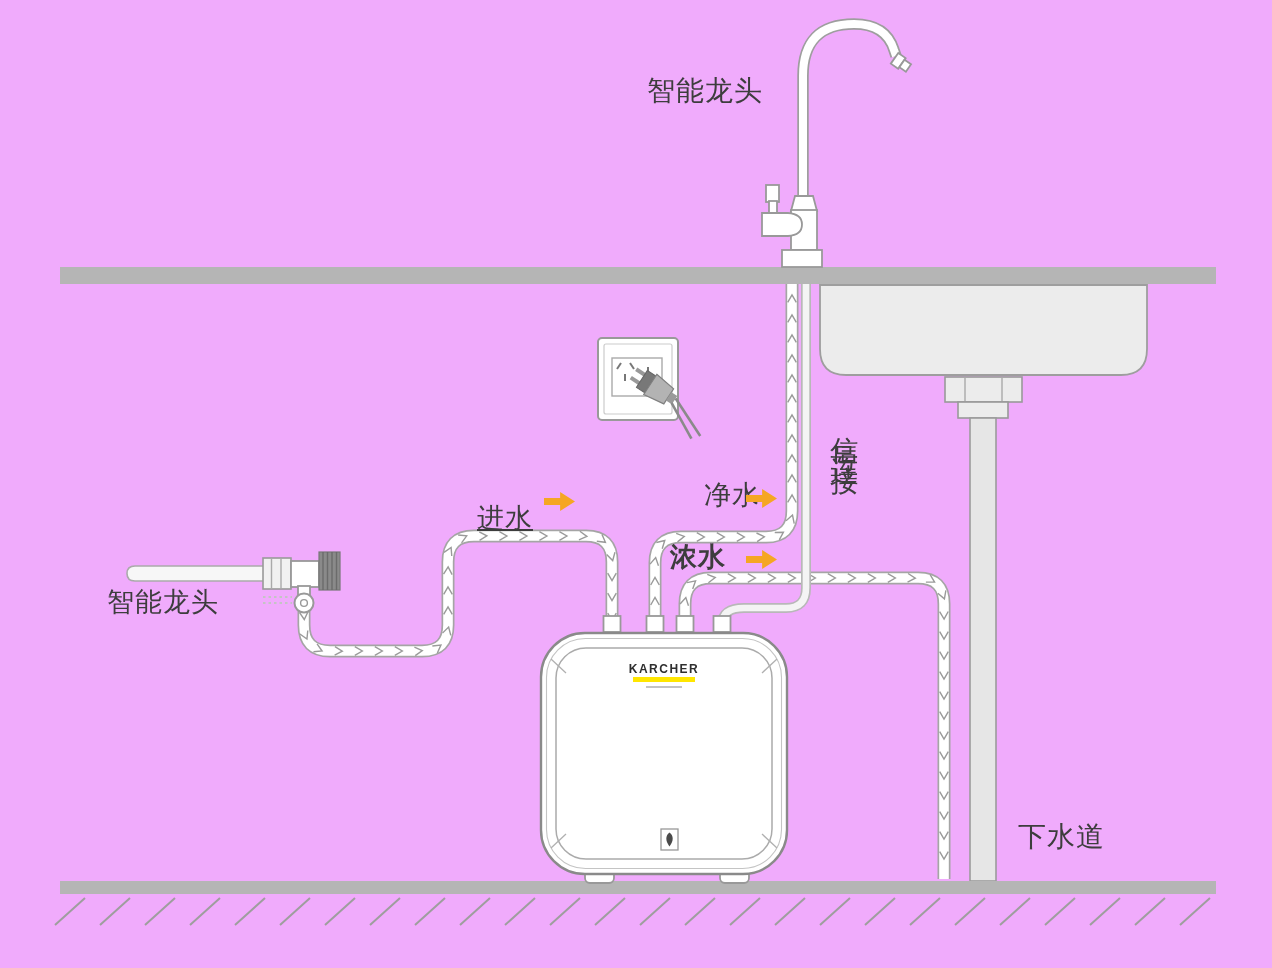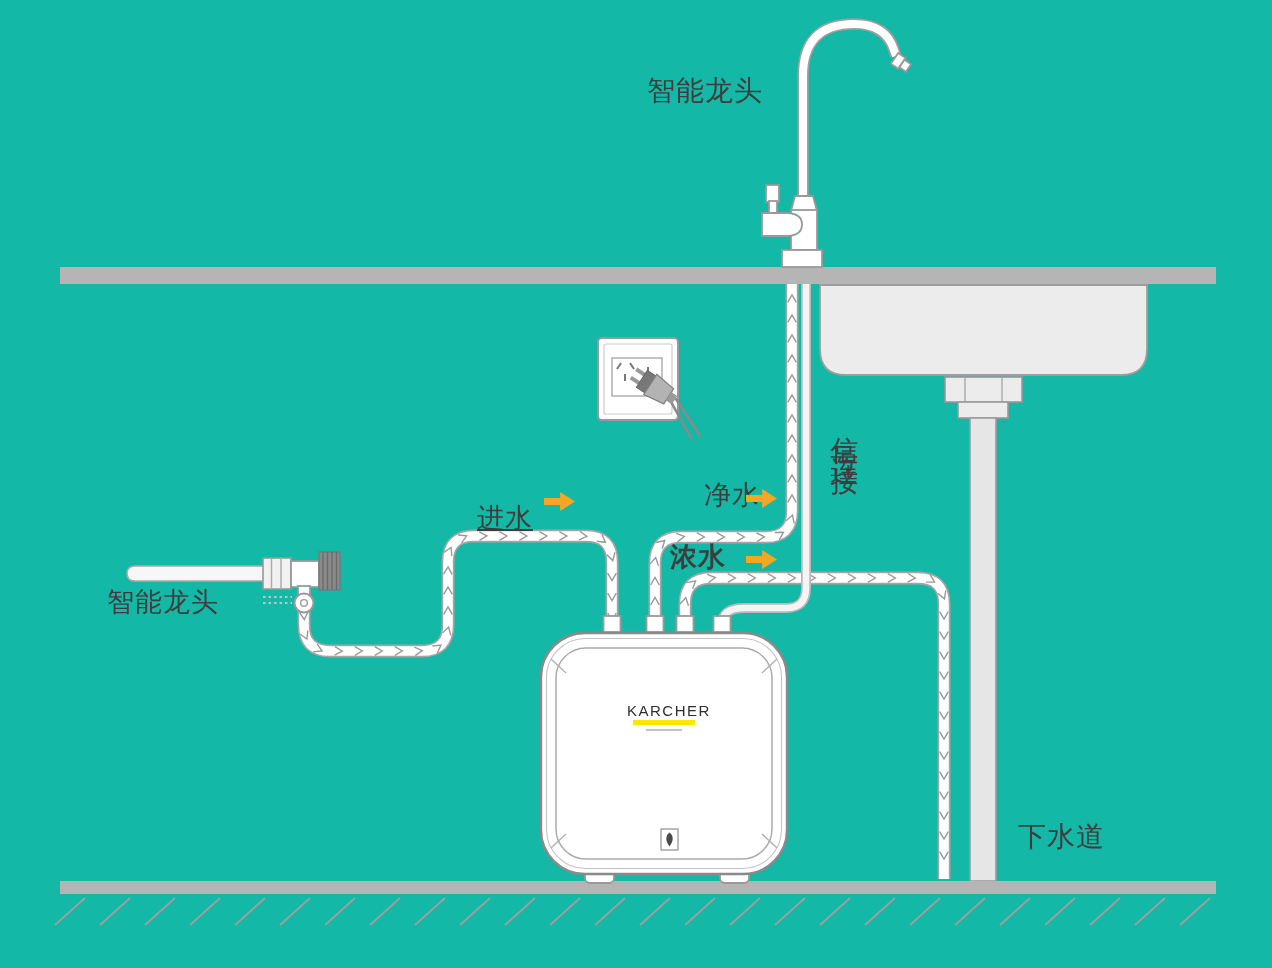--- a/index.html
+++ b/index.html
@@ -1,38 +1,38 @@
 <!DOCTYPE html>
 <html><head>
 <meta charset="utf-8">
 <style>
   html,body { margin:0; padding:0; background:#fff; }
   .stage {
-    position:relative; width:1272px; height:968px; background:#14b8a6;
+    position:relative; width:1272px; height:968px; background:#f0abfc;
     font-family:"Liberation Sans","DejaVu Sans",sans-serif; overflow:hidden;
   }
   .stage svg { position:absolute; left:0; top:0; }
 
   .lbl {
     position:absolute; color:#3d3d3d; font-size:27px; line-height:1.1;
     white-space:nowrap; letter-spacing:1px;
   }
   .lbl.vertical {
     writing-mode:vertical-rl; text-orientation:upright;
     letter-spacing:10px; font-size:28px;
   }
   .flow-arrow {
     position:absolute; width:31px; height:19px; background:#F5A623;
     clip-path:polygon(0 32%,52% 32%,52% 0,100% 50%,52% 100%,52% 68%,0 68%);
   }
   .brand {
     position:absolute; left:627px; top:662px; width:74px; text-align:center;
   }
   .brand .brand-name {
-    font-size:15px; font-weight:normal; letter-spacing:1.5px; color:#2f2f2f;margin-top:40px;
+    font-size:12px; font-weight:bold; letter-spacing:1.5px; color:#2f2f2f;
   }
   .brand .brand-bar {
     margin:1px auto 0; width:62px; height:4.5px; background:#FFE600;
   }
   .brand .brand-sub {
     margin:4px auto 0; width:36px; height:2.5px; background:#c3c3c3;
   }
   
   .pipe-outer { fill:none; stroke:#a5a5a5; stroke-width:13; }
   .pipe-inner { fill:none; stroke:#ffffff; stroke-width:9.6; }

